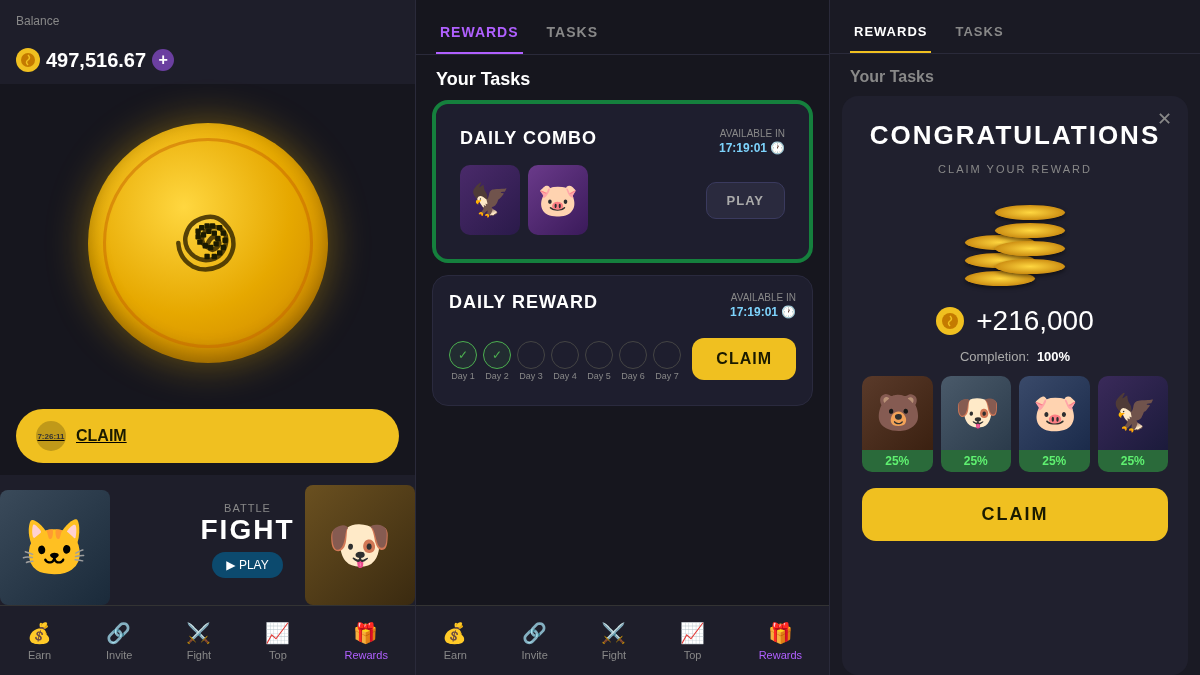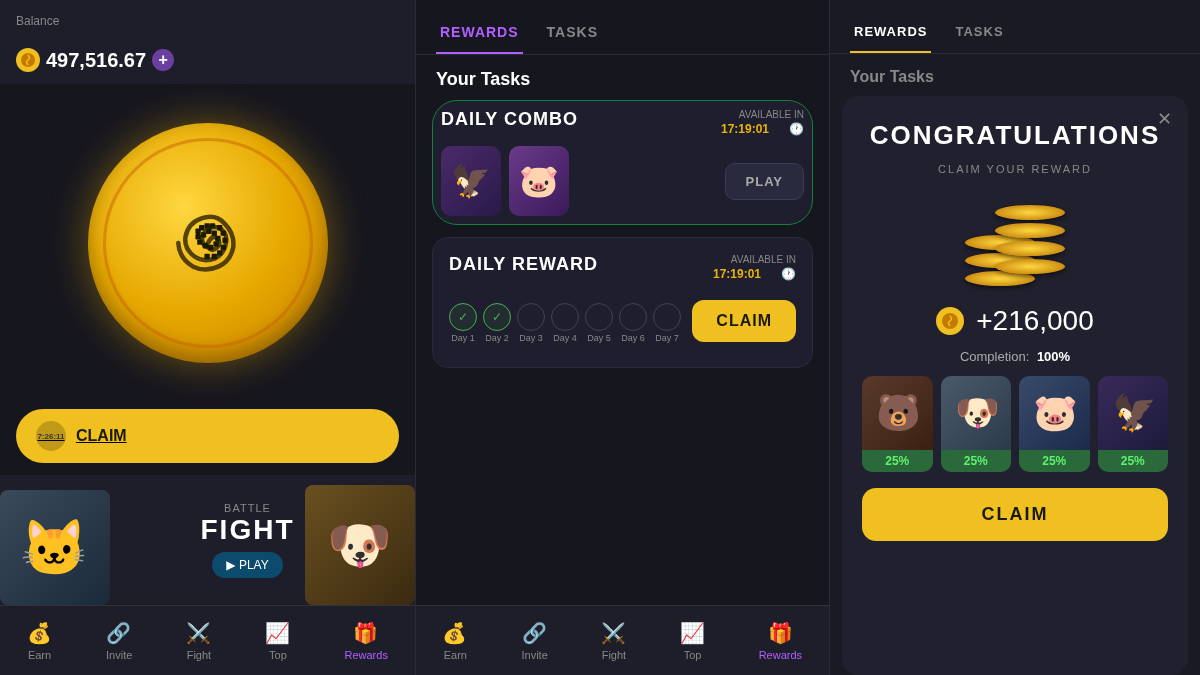--- a/index.html
+++ b/index.html
@@ -326,23 +326,23 @@
       flex: 1;
       padding: 0 16px;
       display: flex;
       flex-direction: column;
       gap: 12px;
       overflow-y: auto;
     }
 
     .task-card {
       background: #1e1e2e;
-      border-radius: 25px;
-      padding: 8px;
-      border: 1px solid #15803d;
+      border-radius: 16px;
+      padding: 24px;
+      border: 4px solid #15803d;
     }
 
     .task-header {
       display: flex;
       justify-content: space-between;
       align-items: flex-start;
       margin-bottom: 10px;
     }
 
     .task-title {
@@ -358,26 +358,26 @@
       align-items: flex-end;
       gap: 2px;
     }
 
     .available-label {
       color: #888;
       font-size: 10px;
     }
 
     .available-time {
-      color: #eab308;
+      color: #7dd3fc;
       font-size: 12px;
       font-weight: bold;
       display: flex;
       align-items: center;
-      gap: 20px;
+      gap: 3px;
     }
 
     .task-body {
       display: flex;
       align-items: center;
       justify-content: space-between;
     }
 
     .task-chars {
       display: flex;

